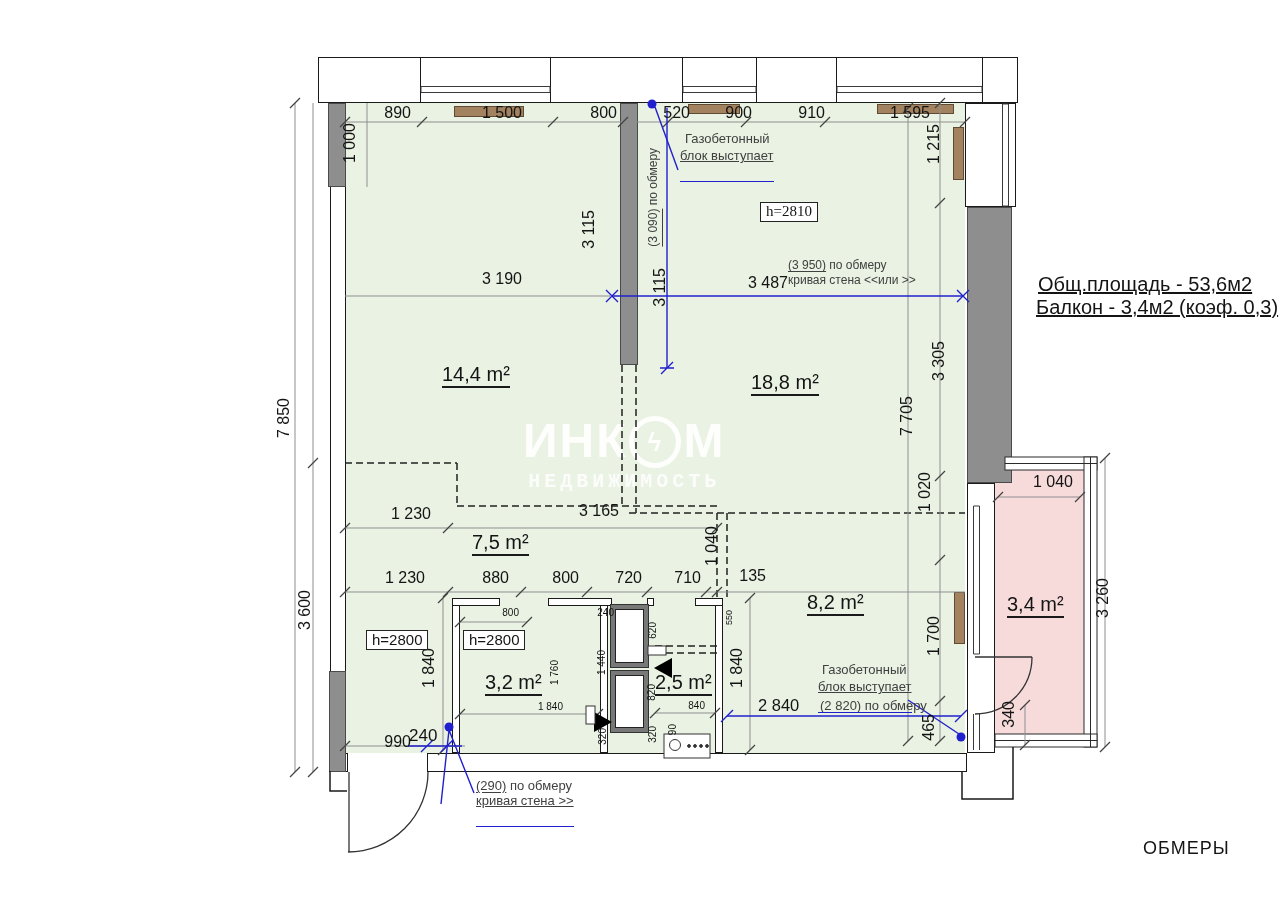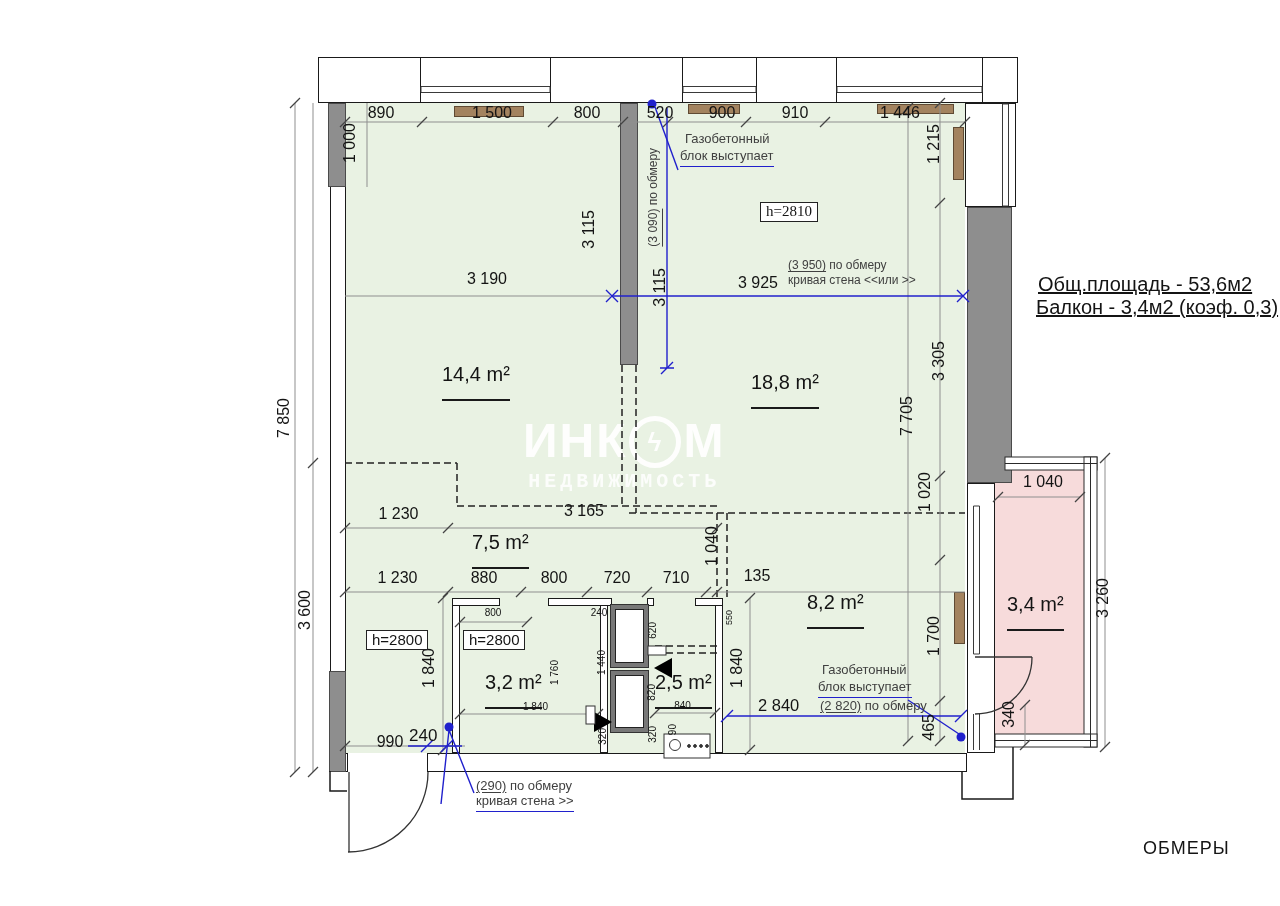--- a/index.html
+++ b/index.html
@@ -6,31 +6,31 @@
   #plan{position:relative;width:1280px;height:906px;background:#fff;overflow:hidden;
         font-family:"Liberation Sans",sans-serif;}
   .area{position:absolute;}
   .wall{position:absolute;background:#fff;border:1.5px solid #1a1a1a;box-sizing:border-box;}
   .gray{position:absolute;background:#8e8e8e;border:1px solid #4a4a4a;box-sizing:border-box;}
   .rad{position:absolute;background:#a3835f;border:1px solid #5f4a33;box-sizing:border-box;}
   .duct{position:absolute;background:#787878;border:1px solid #333;box-sizing:border-box;}
   .duct .in{position:absolute;left:4px;top:4px;right:4px;bottom:4px;background:#fff;border:1px solid #222;}
   svg.lines{position:absolute;left:0;top:0;z-index:30;}
   .lbl{position:absolute;font-size:16px;line-height:1.05;color:#141414;white-space:nowrap;z-index:40;}
-  .c{text-align:center;}
+  .c{text-align:right;}
   .v{writing-mode:vertical-rl;transform:rotate(180deg);}
   .sm{font-size:10px;}
   .xs{font-size:9px;}
   .blue{color:#404040;}
   .b12{font-size:12px;}
   .b13{font-size:13px;}
-  .room{font-size:20px;border-bottom:2px solid #1a1a1a;padding-bottom:14px;}
+  .room{font-size:20px;border-bottom:2px solid #1a1a1a;padding-bottom:1px;}
   .hbox{border:1.5px solid #222;background:#fff;padding:1px 5px;font-size:15px;z-index:41;}
   .sum{font-size:20px;text-decoration:underline;}
-  .ul{border-bottom:1.5px solid #2020cc;padding-bottom:3px;}
+  .ul{border-bottom:1.5px solid #2020cc;padding-bottom:18px;text-decoration:underline;}
   u{text-underline-offset:2px;}
   .wm{position:absolute;left:523px;top:413px;z-index:5;color:rgba(255,255,255,0.92);
       text-align:center;user-select:none;}
   .wm .row1{display:flex;align-items:flex-end;font-weight:bold;font-size:48px;letter-spacing:2px;}
   .wm .ologo{width:42px;height:42px;border:5px solid rgba(255,255,255,0.92);border-radius:50%;
       display:flex;align-items:center;justify-content:center;font-size:26px;font-weight:bold;margin:0 2px;}
   .wm .row2{font-weight:bold;font-size:20px;letter-spacing:4px;margin-top:2px;color:rgba(255,255,255,0.85);font-family:Liberation Mono, monospace;}
 </style>
 </head>
 <body>
@@ -191,38 +191,38 @@
         <circle cx="707" cy="746" r="1.4" fill="#333"></circle>
     </g>
   </svg>
 
   <span class="lbl c" style="left:351px;top:105px;width:60px;">890</span>
   <span class="lbl c" style="left:462px;top:105px;width:60px;">1 500</span>
   <span class="lbl c" style="left:557px;top:105px;width:60px;">800</span>
   <span class="lbl c" style="left:630px;top:105px;width:60px;">520</span>
   <span class="lbl c" style="left:692px;top:105px;width:60px;">900</span>
   <span class="lbl c" style="left:765px;top:105px;width:60px;">910</span>
-  <span class="lbl c" style="left:870px;top:105px;width:60px;">1 446</span>
+  <span class="lbl c" style="left:870px;top:105px;width:60px;">1 595</span>
 
   <span class="lbl v" style="left:342px;top:123px;">1 000</span>
   <span class="lbl v" style="left:276px;top:398px;">7 850</span>
   <span class="lbl v" style="left:297px;top:590px;">3 600</span>
 
   <span class="lbl v" style="left:926px;top:124px;">1 215</span>
   <span class="lbl v" style="left:931px;top:341px;">3 305</span>
   <span class="lbl v" style="left:899px;top:396px;">7 705</span>
   <span class="lbl v" style="left:917px;top:472px;">1 020</span>
   <span class="lbl v" style="left:926px;top:616px;">1 700</span>
   <span class="lbl v" style="left:921px;top:714px;">465</span>
 
   <span class="lbl v" style="left:581px;top:210px;">3 115</span>
   <span class="lbl v blue b12" style="left:647px;top:148px;"><u>(3 090)</u><span> по обмеру</span></span>
   <span class="lbl v" style="left:652px;top:268px;">3 115</span>
   <span class="lbl c" style="left:452px;top:271px;width:70px;">3 190</span>
-  <span class="lbl c" style="left:728px;top:275px;width:60px;">3 925</span>
+  <span class="lbl c" style="left:728px;top:275px;width:60px;">3 487</span>
   <span class="lbl blue b12" style="left:788px;top:259px;"><u>(3 950)</u><span> по обмеру</span></span>
   <span class="lbl blue b12" style="left:788px;top:274px;">кривая стена &lt;&lt;или &gt;&gt;</span>
 
   <span class="lbl hbox" style="left:760px;top:202px;font-family:Liberation Serif, serif;">h=2810</span>
   <span class="lbl hbox" style="left:366px;top:630px;">h=2800</span>
   <span class="lbl hbox" style="left:463px;top:630px;">h=2800</span>
 
   <span class="lbl room" style="left:442px;top:364px;">14,4 m²</span>
   <span class="lbl room" style="left:751px;top:372px;">18,8 m²</span>
   <span class="lbl room" style="left:472px;top:532px;">7,5 m²</span>
@@ -232,21 +232,21 @@
   <span class="lbl room" style="left:1007px;top:594px;">3,4 m²</span>
 
   <span class="lbl c" style="left:366px;top:506px;width:65px;">1 230</span>
   <span class="lbl c" style="left:549px;top:503px;width:70px;">3 165</span>
   <span class="lbl v" style="left:704px;top:526px;">1 040</span>
   <span class="lbl c" style="left:370px;top:570px;width:55px;">1 230</span>
   <span class="lbl c" style="left:459px;top:570px;width:50px;">880</span>
   <span class="lbl c" style="left:529px;top:570px;width:50px;">800</span>
   <span class="lbl c" style="left:592px;top:570px;width:50px;">720</span>
   <span class="lbl c" style="left:651px;top:570px;width:50px;">710</span>
-  <span class="lbl c" style="left:732px;top:568px;width:50px;">135</span>
+  <span class="lbl c" style="left:716px;top:568px;width:50px;">135</span>
 
   <span class="lbl v" style="left:421px;top:648px;">1 840</span>
   <span class="lbl v" style="left:729px;top:648px;">1 840</span>
   <span class="lbl v xs" style="left:725px;top:610px;">550</span>
 
   <span class="lbl sm c" style="left:467px;top:608px;width:52px;">800</span>
   <span class="lbl sm c" style="left:584px;top:608px;width:30px;">240</span>
   <span class="lbl v sm" style="left:648px;top:622px;">620</span>
   <span class="lbl v sm" style="left:597px;top:650px;">1 440</span>
   <span class="lbl v sm" style="left:550px;top:660px;">1 760</span>

